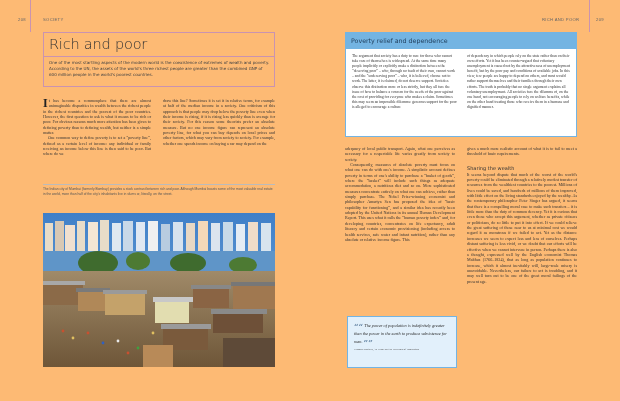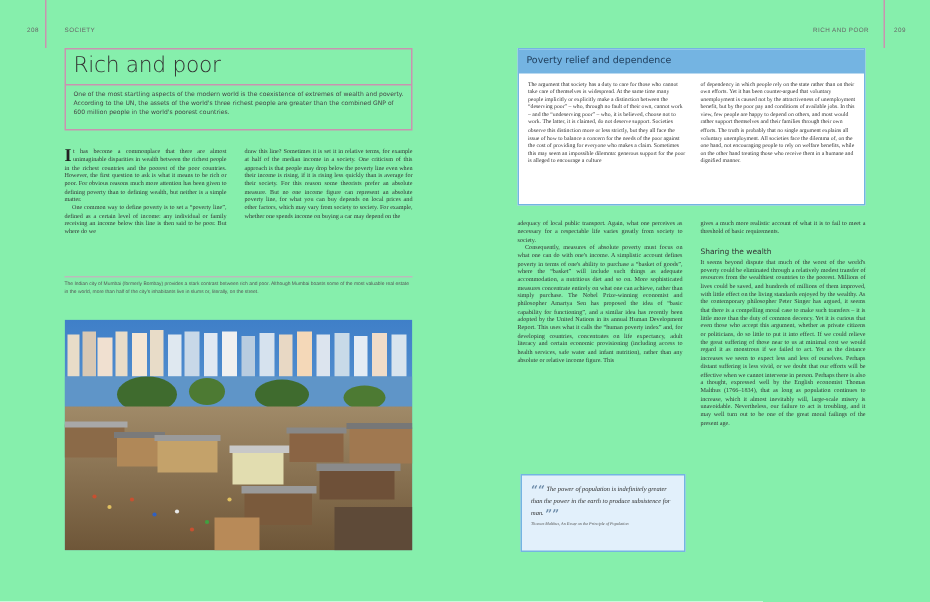--- a/index.html
+++ b/index.html
@@ -1,19 +1,19 @@
 <!DOCTYPE html>
 <html><head>
 <meta charset="utf-8">
 <style>
   * { margin: 0; padding: 0; box-sizing: border-box; }
   html, body { width: 620px; height: 401px; overflow: hidden; background: #ffffff; }
   body { position: relative; font-family: "Liberation Serif", serif; color: #2a2a2a; }
 
-  .page { position: absolute; top: 0; height: 401px; background: #86efac; }
+  .page { position: absolute; top: 0; height: 401px; background: #fdba74; }
   .page-left { left: 0; width: 310px; }
   .page-right { left: 310px; width: 310px; }
 
   .folio-rule { position: absolute; top: 0; width: 1px; height: 32px; background: #c993b0; }
   .page-left .folio-rule { left: 30px; }
   .page-right .folio-rule { left: 279px; }
 
   .folio { position: absolute; top: 17px; font-family: "Liberation Sans", sans-serif; font-size: 4.2px; letter-spacing: 0.3px; color: #666; }
   .page-left .folio-num { left: 18px; }
   .page-left .folio-sec { left: 43px; }

